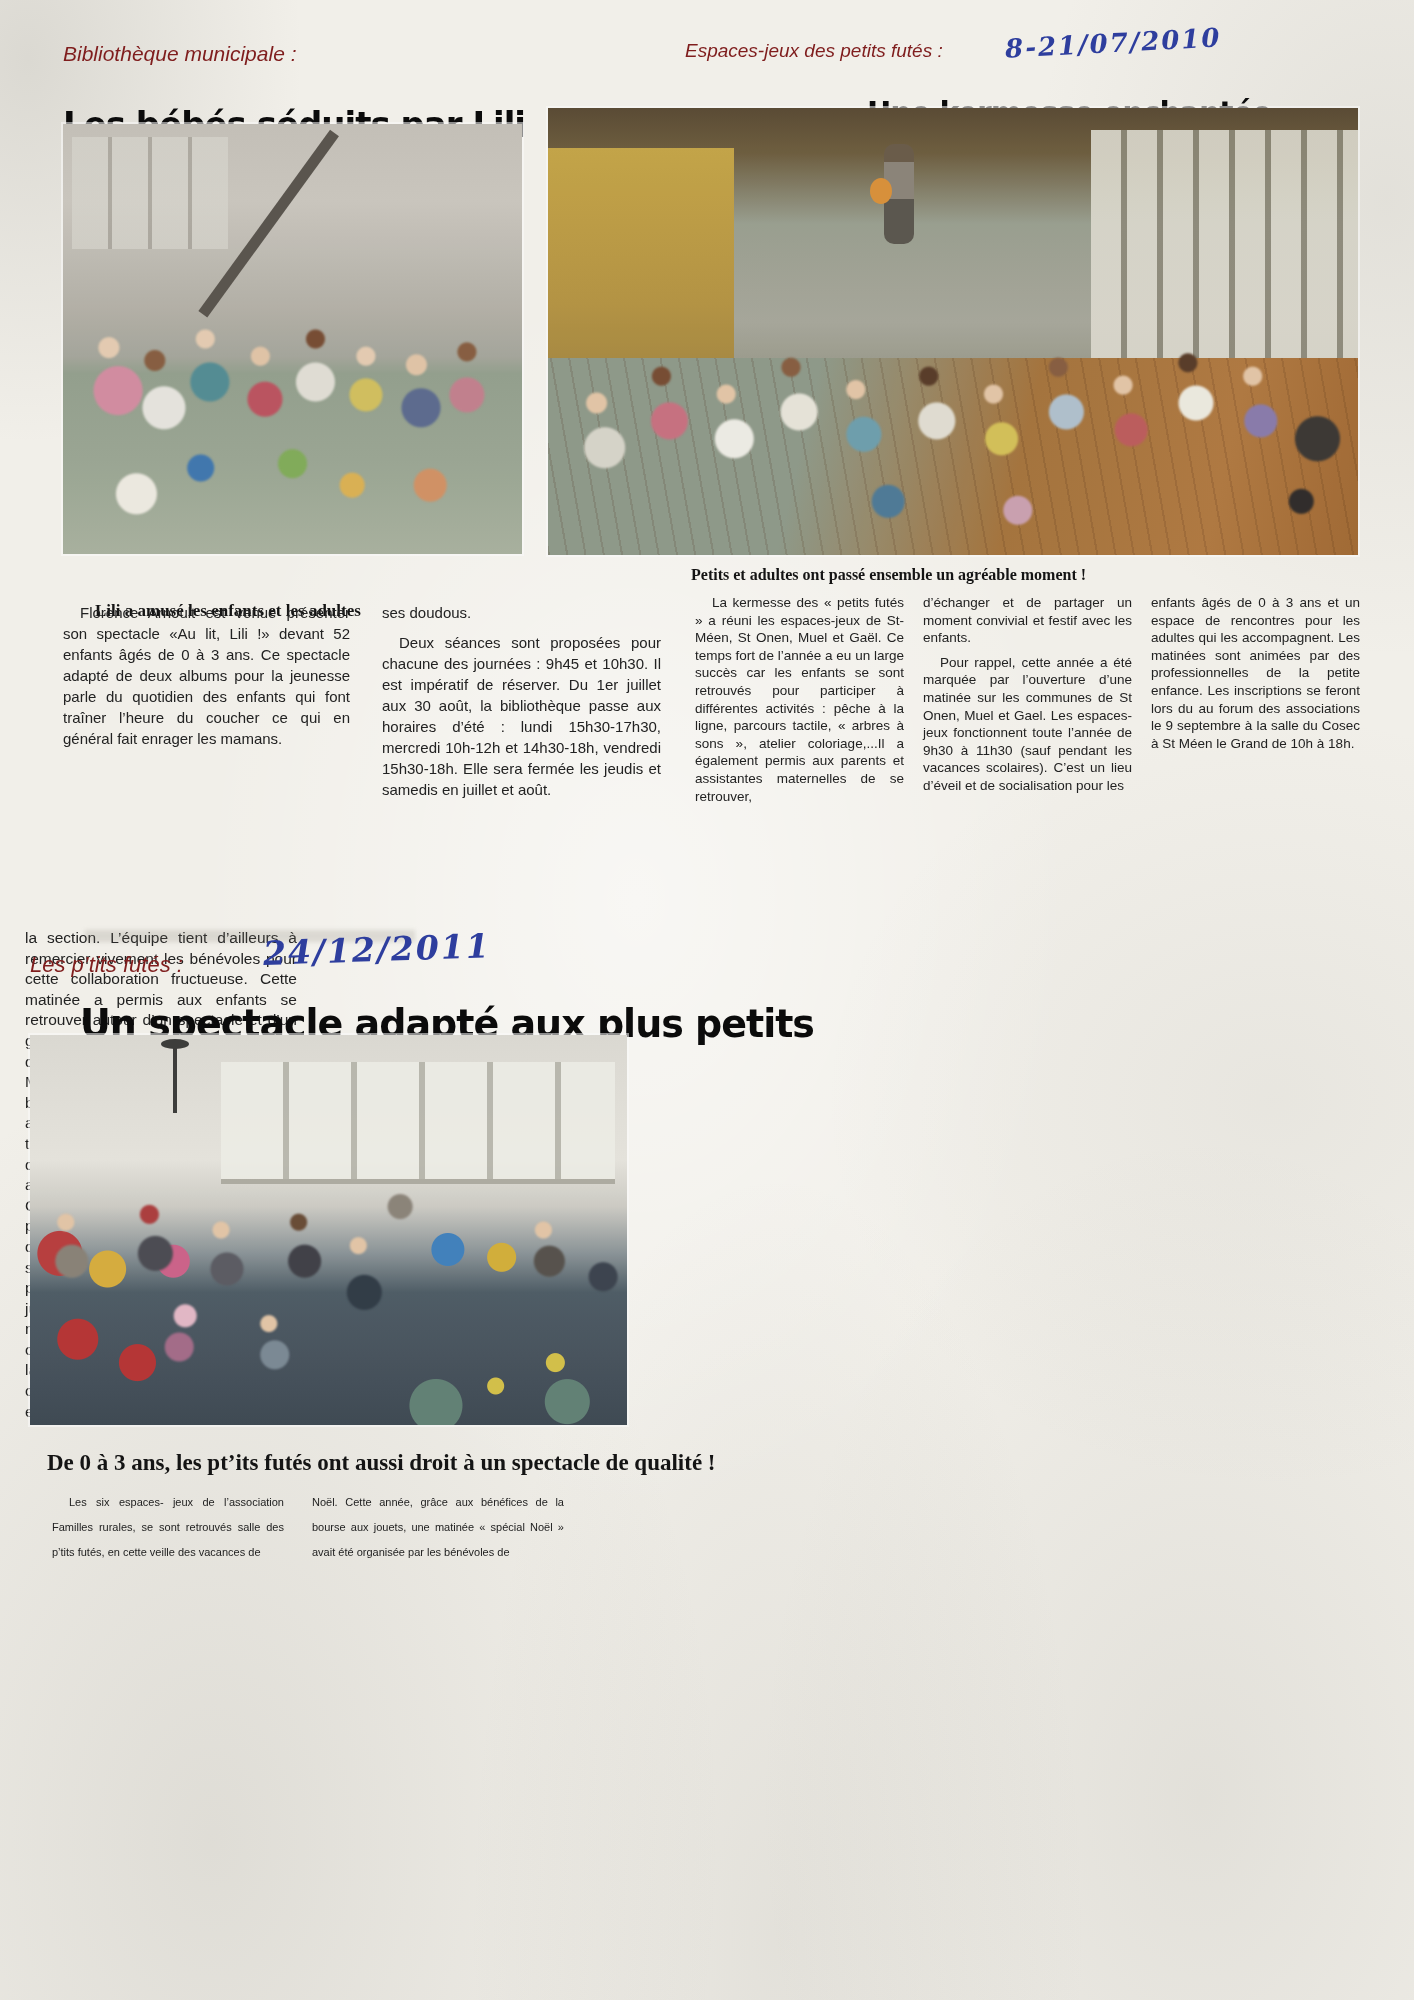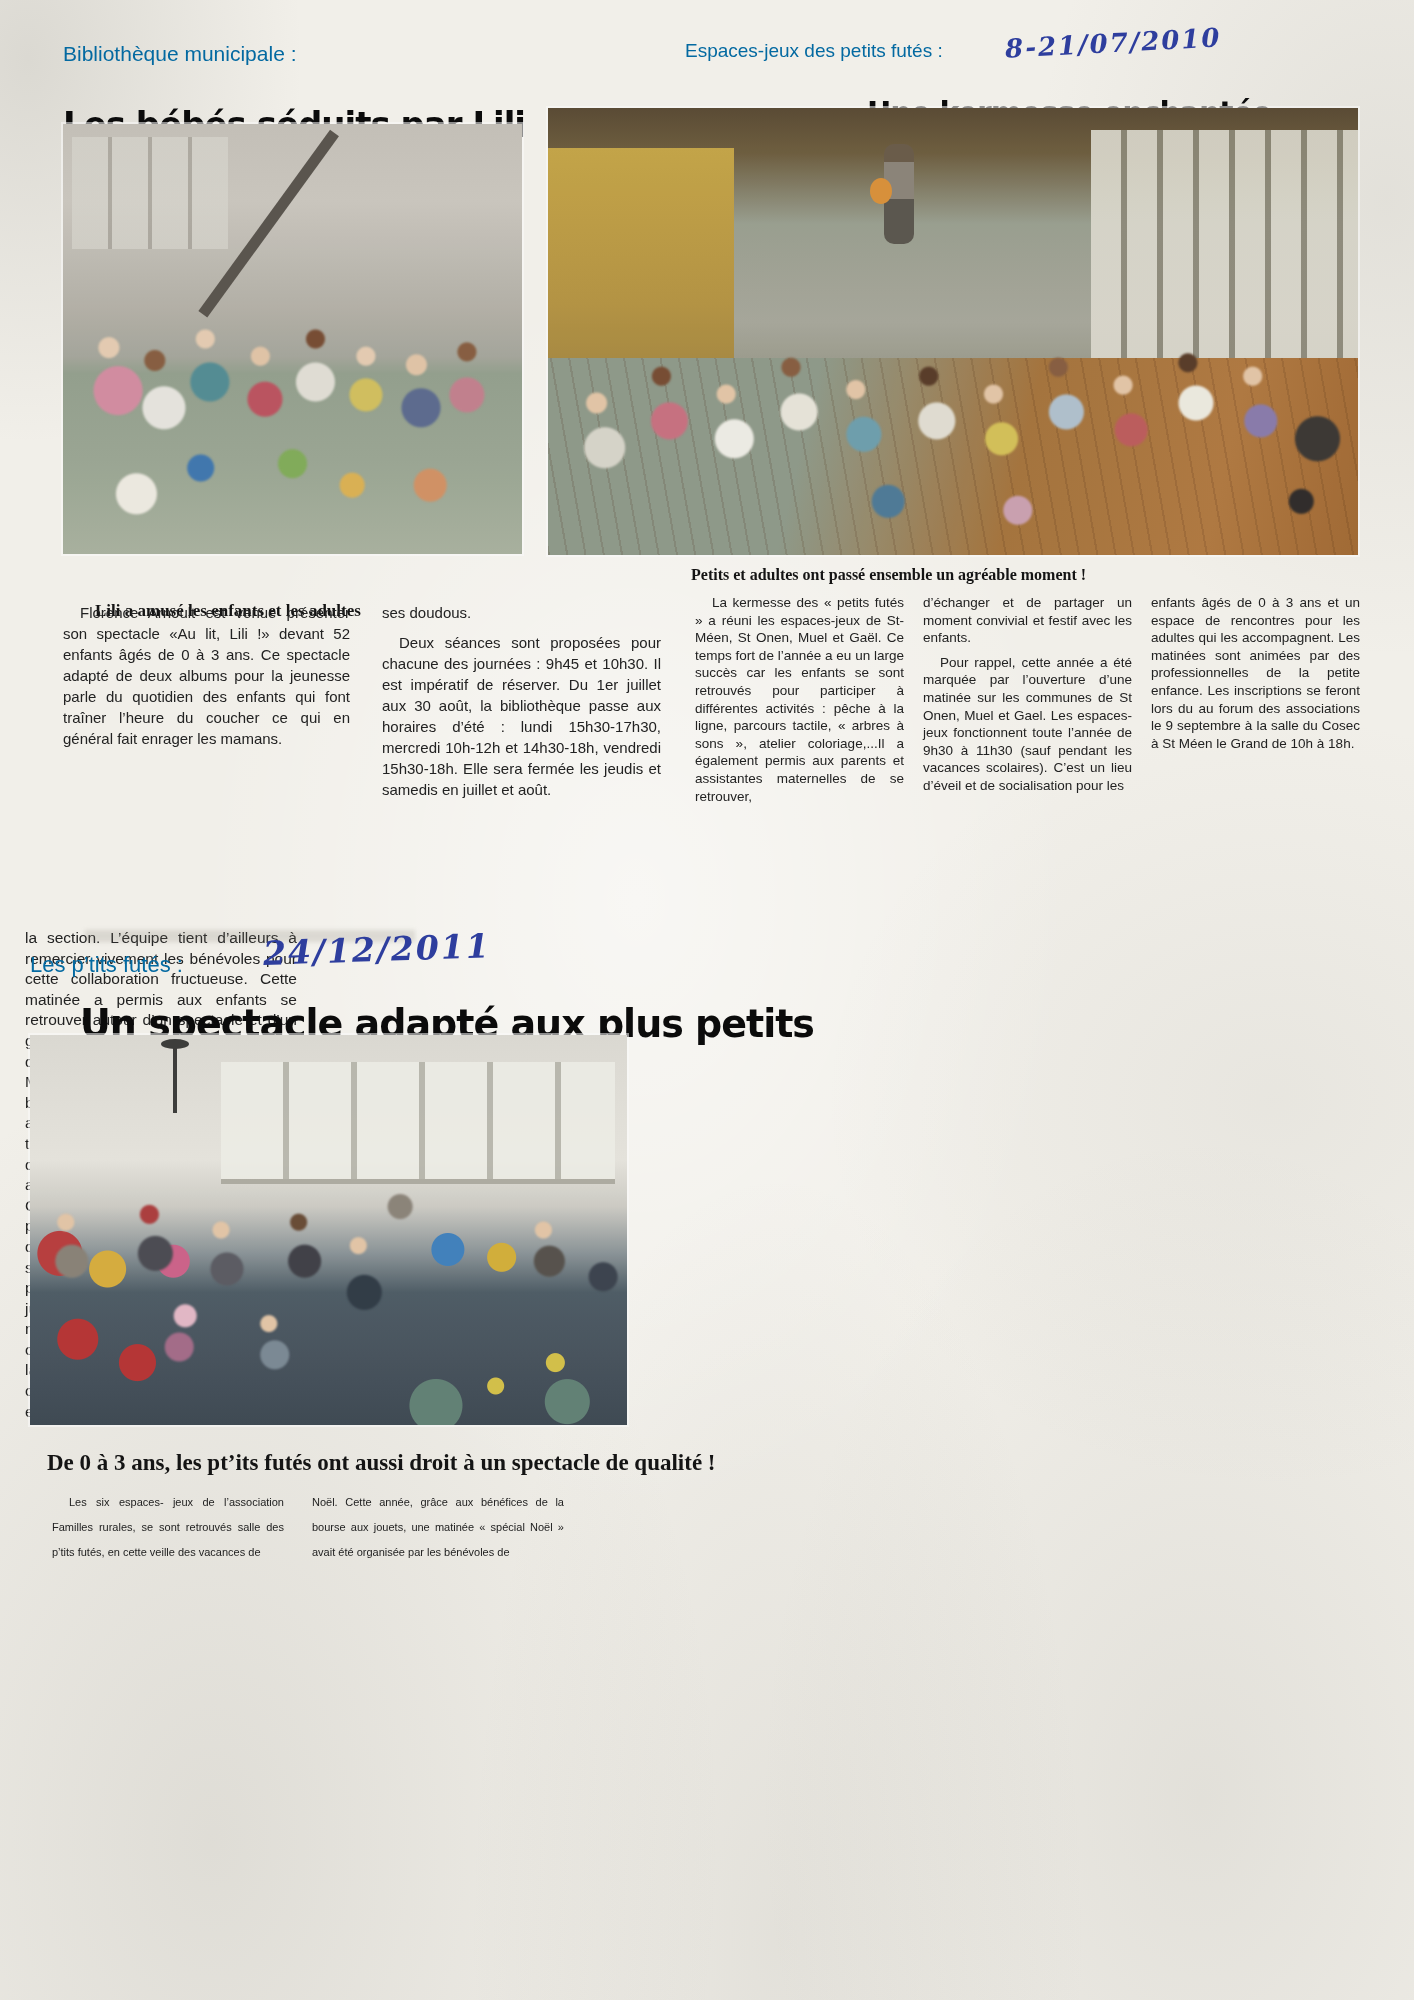--- a/index.html
+++ b/index.html
@@ -16,21 +16,21 @@
       radial-gradient(ellipse at 98% 10%, rgba(150,148,138,.16), transparent 18%),
       radial-gradient(ellipse at 90% 55%, rgba(150,148,138,.10), transparent 25%),
       radial-gradient(ellipse at 15% 92%, rgba(140,138,128,.18), transparent 30%),
       radial-gradient(ellipse at 55% 97%, rgba(140,138,128,.14), transparent 28%),
       radial-gradient(ellipse at 85% 90%, rgba(140,138,128,.15), transparent 26%),
       radial-gradient(ellipse at 45% 45%, rgba(255,255,255,.5), transparent 40%);
   }
   .artifact{position:absolute; background:rgba(125,122,112,.20); filter:blur(2px);}
 
   .article{position:absolute;}
-  .kicker{color:#0369a1; white-space:nowrap;}
+  .kicker{font-style:italic; color:#7f1d1d; white-space:nowrap;}
   .headline{
     font-family:"DejaVu Sans", sans-serif; font-weight:bold; color:#0b0b0b;
     letter-spacing:-1px; white-space:nowrap; transform:scaleY(1.04);
   }
   .hand{
     font-family:"DejaVu Serif", serif; font-style:italic; font-weight:bold;
     color:var(--ink-blue,#2e3e9e); letter-spacing:2px; white-space:nowrap;
   }
   .photo{position:absolute; overflow:hidden; box-shadow:0 0 0 2px rgba(255,255,255,.55); filter:saturate(.92) contrast(.96);}
   .photo > div{position:absolute;}

